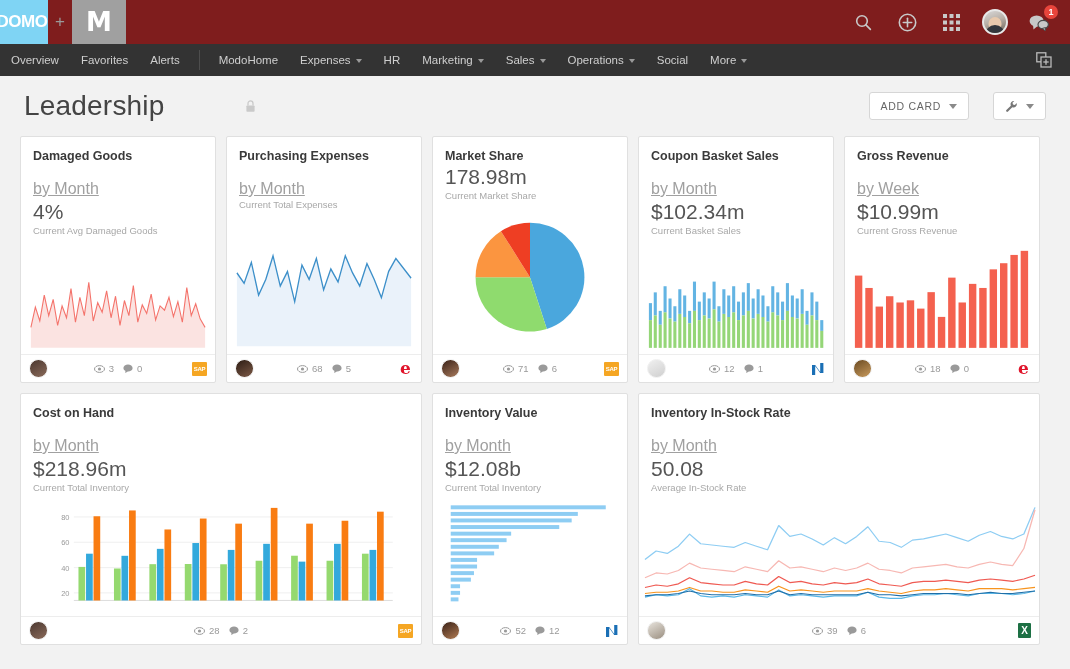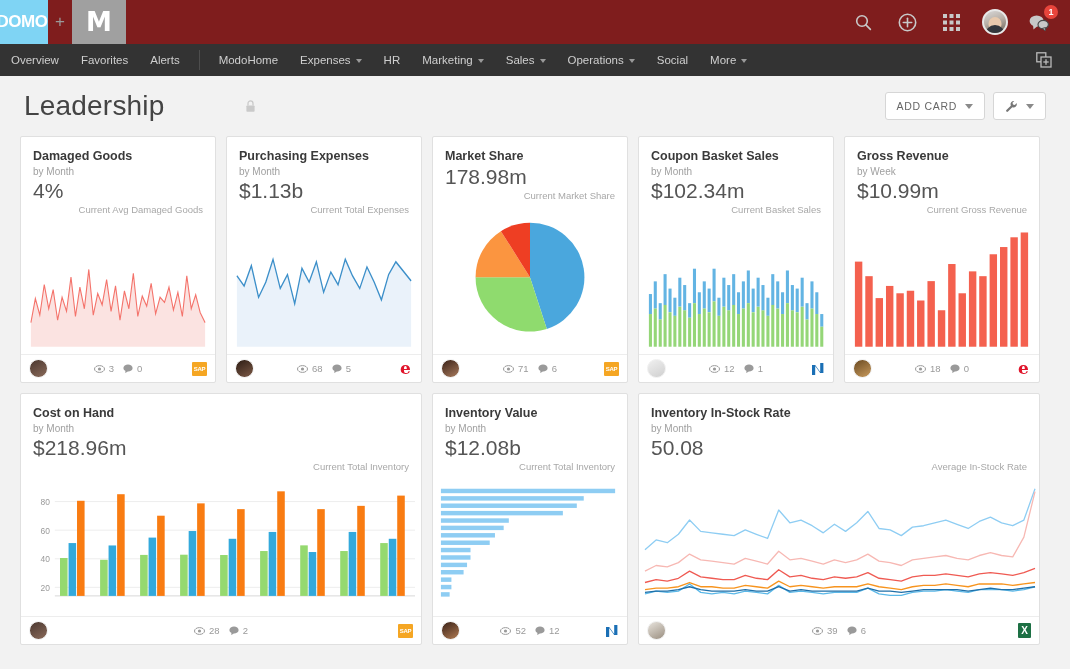--- a/index.html
+++ b/index.html
@@ -92,21 +92,21 @@
   .page-header {
     height: 60px; padding: 0 24px;
     display: flex; align-items: center;
   }
   .page-title {
     font-size: 28px; font-weight: 300; color: #444;
     letter-spacing: 0.2px;
   }
   .lock-icon { margin-left: 80px; opacity: .45; }
   .header-spacer { flex: 1; }
-  .hdr-btns { display: flex; gap: 8px; }
+  .hdr-btns { display: flex; gap: 24px; }
   .btn {
     height: 28px; background: #fff; border: 1px solid #d6d6d6;
     border-radius: 3px; display: flex; align-items: center;
     gap: 8px; padding: 0 11px; font-size: 10.5px;
     color: #666; letter-spacing: .7px; cursor: pointer;
   }
   .btn .caret {
     width: 0; height: 0; border-left: 4px solid transparent;
     border-right: 4px solid transparent; border-top: 5px solid #8a8a8a;
   }
@@ -114,26 +114,26 @@
   
   .grid { padding: 0 20px; display: flex; flex-direction: column; gap: 10px; }
   .row { display: flex; gap: 10px; }
   .card {
     background: #fff; border: 1px solid #e0e0e0; border-radius: 2px;
     display: flex; flex-direction: column; overflow: hidden;
   }
   .card-body { flex: 1; display: flex; flex-direction: column; min-height: 0; }
   .card-head { padding: 12px 12px 0 12px; }
   .card-title { font-size: 12.5px; font-weight: bold; color: #3a3a3a; }
-  .card-sub { font-size: 10px; color: #a0a0a0; margin-top: 3px; }
+  .card-sub { font-size: 16px; color: #a0a0a0; margin-top: 17px; text-decoration: underline; }
   .card-value {
     font-size: 21px; color: #555; font-weight: 300;
     margin-top: 3px; line-height: 1.08;
   }
-  .card-metric { font-size: 9.5px; color: #a8a8a8; margin-top: 1px; text-align: right; }
+  .card-metric { font-size: 9.5px; color: #a8a8a8; margin-top: 1px; }
   .card-viz { flex: 1; position: relative; min-height: 0; }
   .card-foot {
     height: 28px; border-top: 1px solid #ededed;
     display: flex; align-items: center; padding: 0 8px;
     position: relative;
   }
   .avatar-sm {
     width: 19px; height: 19px; border-radius: 50%;
     overflow: hidden; position: relative; flex: 0 0 auto;
     border: 1.5px solid #f0f0f0;
@@ -334,21 +334,20 @@
         <div class="foot-spacer"></div>
         <div class="src-badge src-sap">SAP</div>
       </div>
     </div>
 
     <div class="card" style="width:196px;height:247px">
       <div class="card-body">
         <div class="card-head">
           <div class="card-title">Purchasing Expenses</div>
           <div class="card-sub">by Month</div>
-          <div class="card-value">$1.13b</div>
           <div class="card-metric">Current Total Expenses</div>
         </div>
         <div class="card-viz">
           <svg width="100%" height="100%" viewBox="0 0 196 110" preserveAspectRatio="none">
             <path fill="#eaf2fa" d="M10,48 L17.3,56 L24.6,40 L31.9,65 L39.2,53 L46.5,35 L53.8,58 L61.1,47 L68.4,70 L75.7,42 L83,53 L90.3,37 L97.6,61 L104.9,45 L112.2,55 L119.5,35 L126.8,48 L134.1,58 L141.4,41 L148.7,53 L156,67 L163.3,47 L170.6,37 L186,52 L186,104 L10,104 Z"></path>
             <polyline fill="none" stroke="#3c8fc9" stroke-width="1.3" points="10,48 17.3,56 24.6,40 31.9,65 39.2,53 46.5,35 53.8,58 61.1,47 68.4,70 75.7,42 83,53 90.3,37 97.6,61 104.9,45 112.2,55 119.5,35 126.8,48 134.1,58 141.4,41 148.7,53 156,67 163.3,47 170.6,37 186,52"></polyline>
           </svg>
         </div>
       </div>
       <div class="card-foot">

